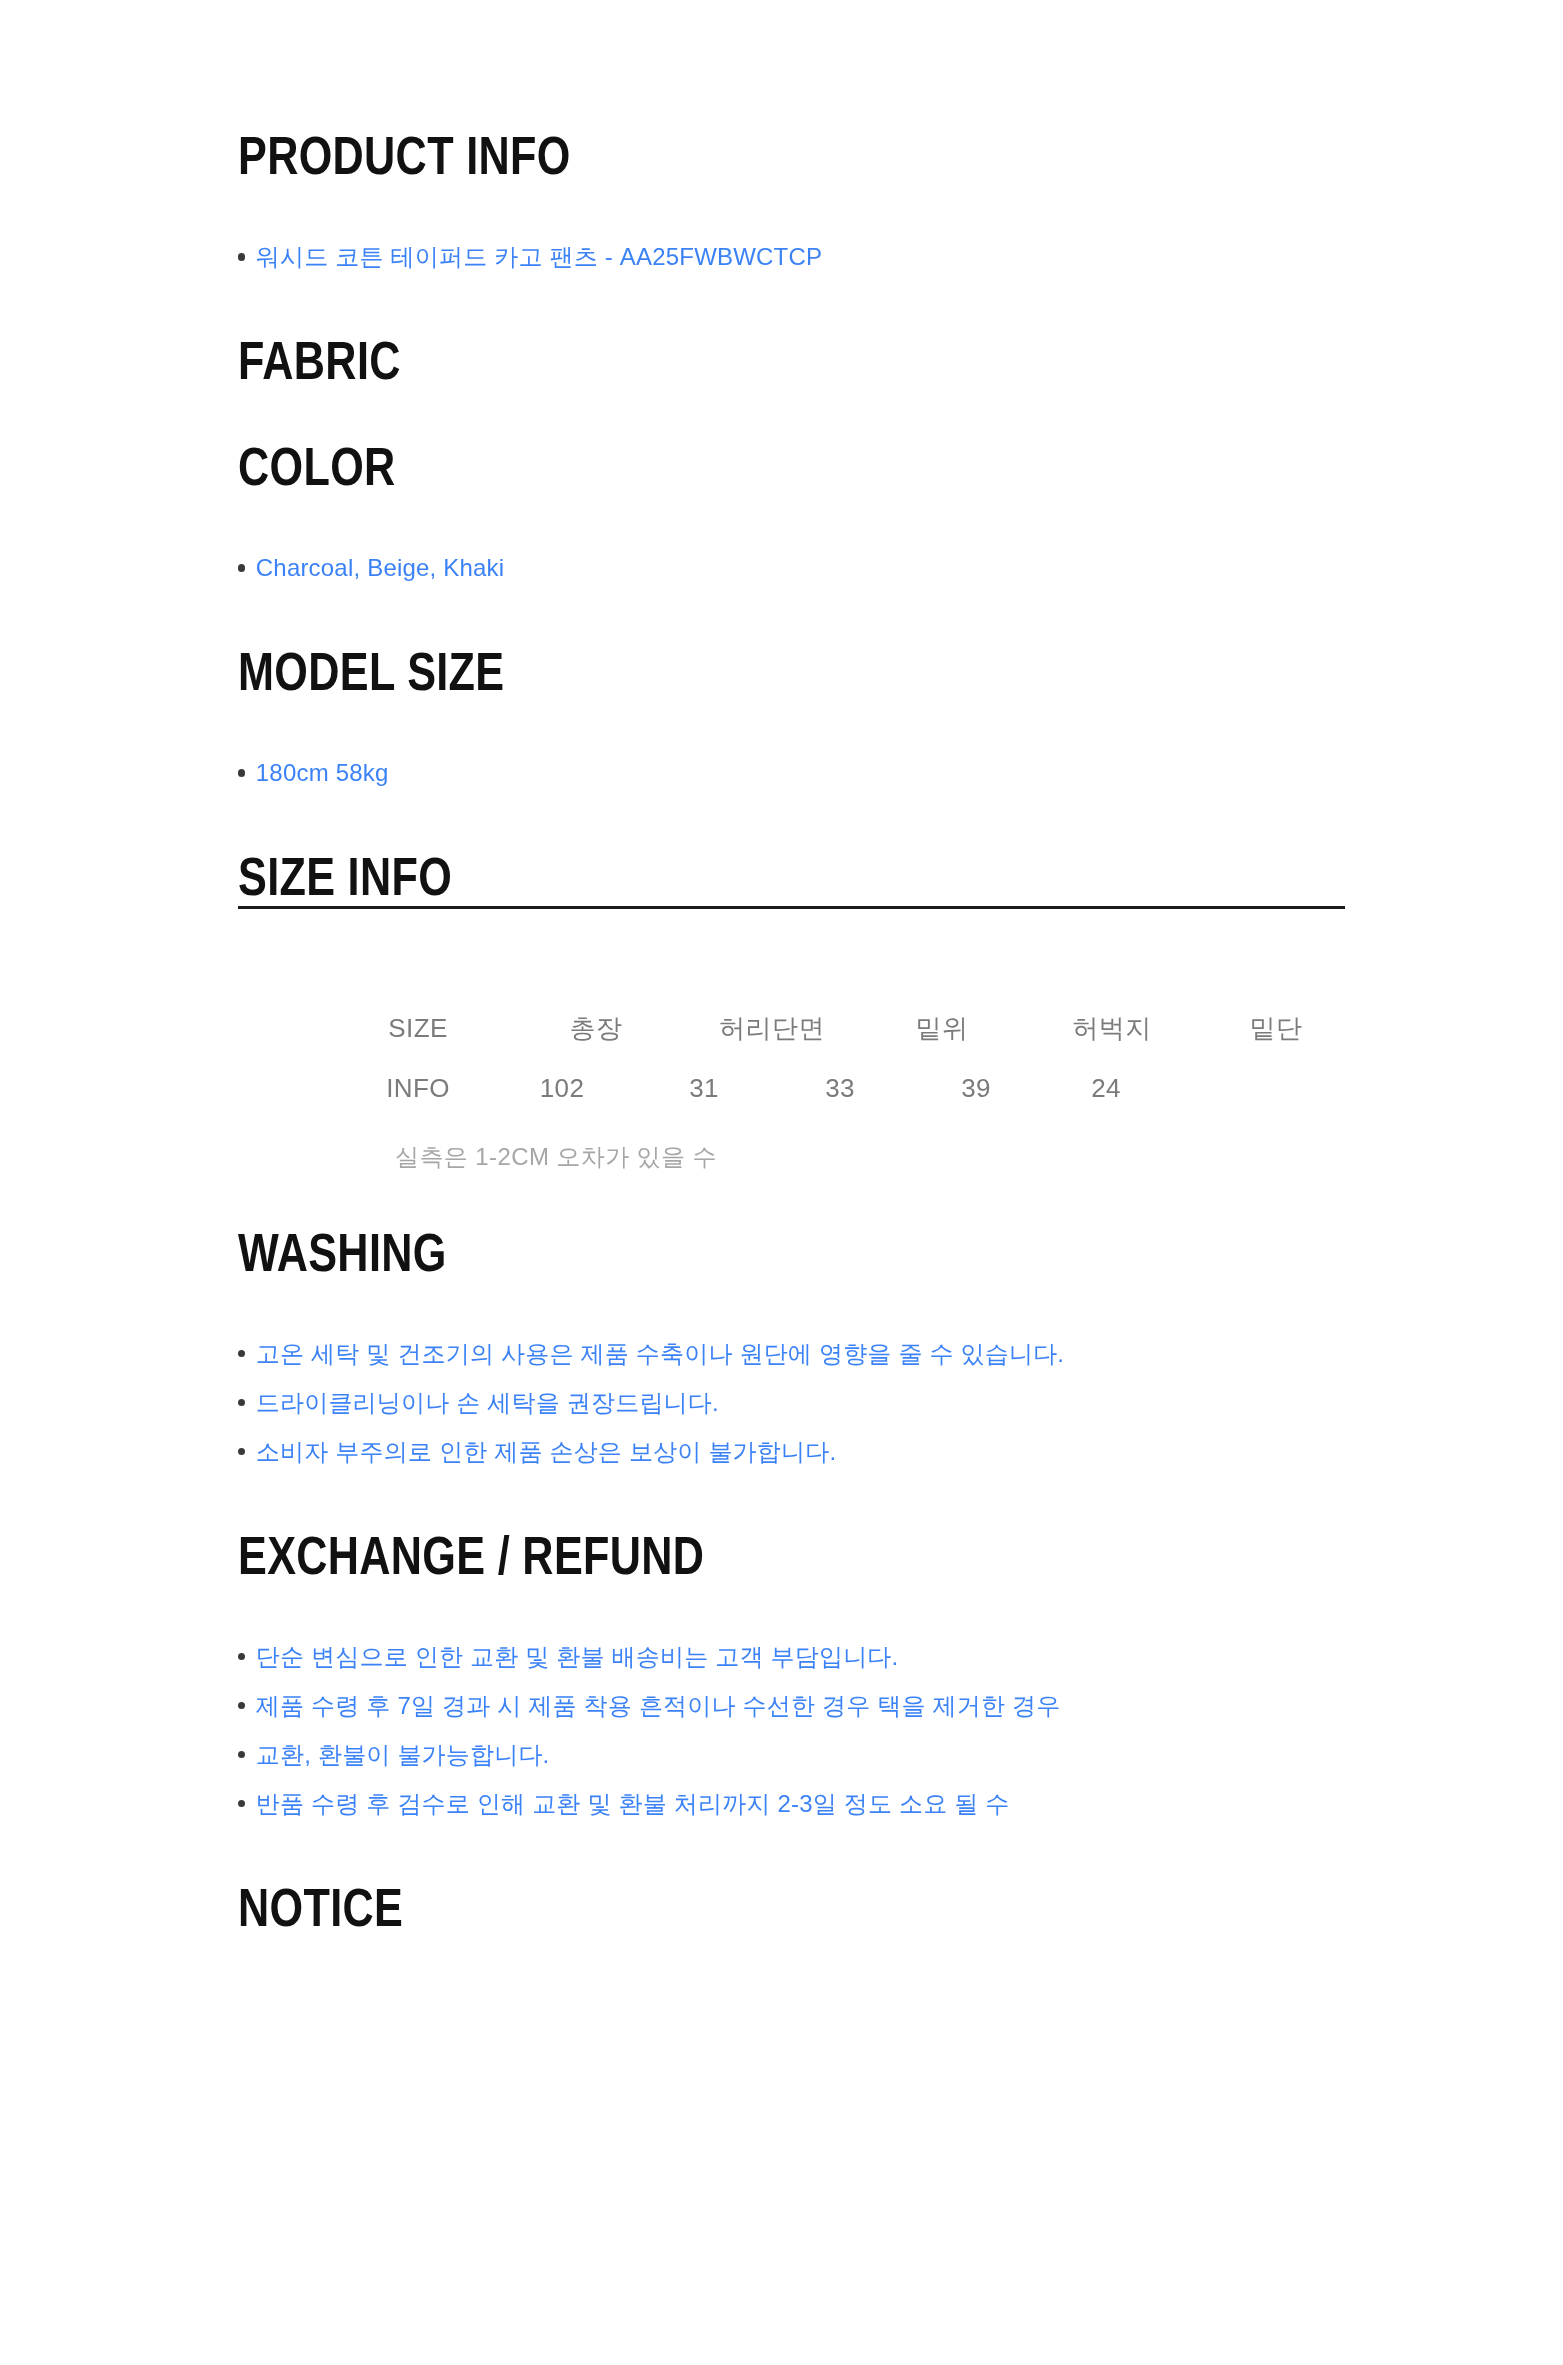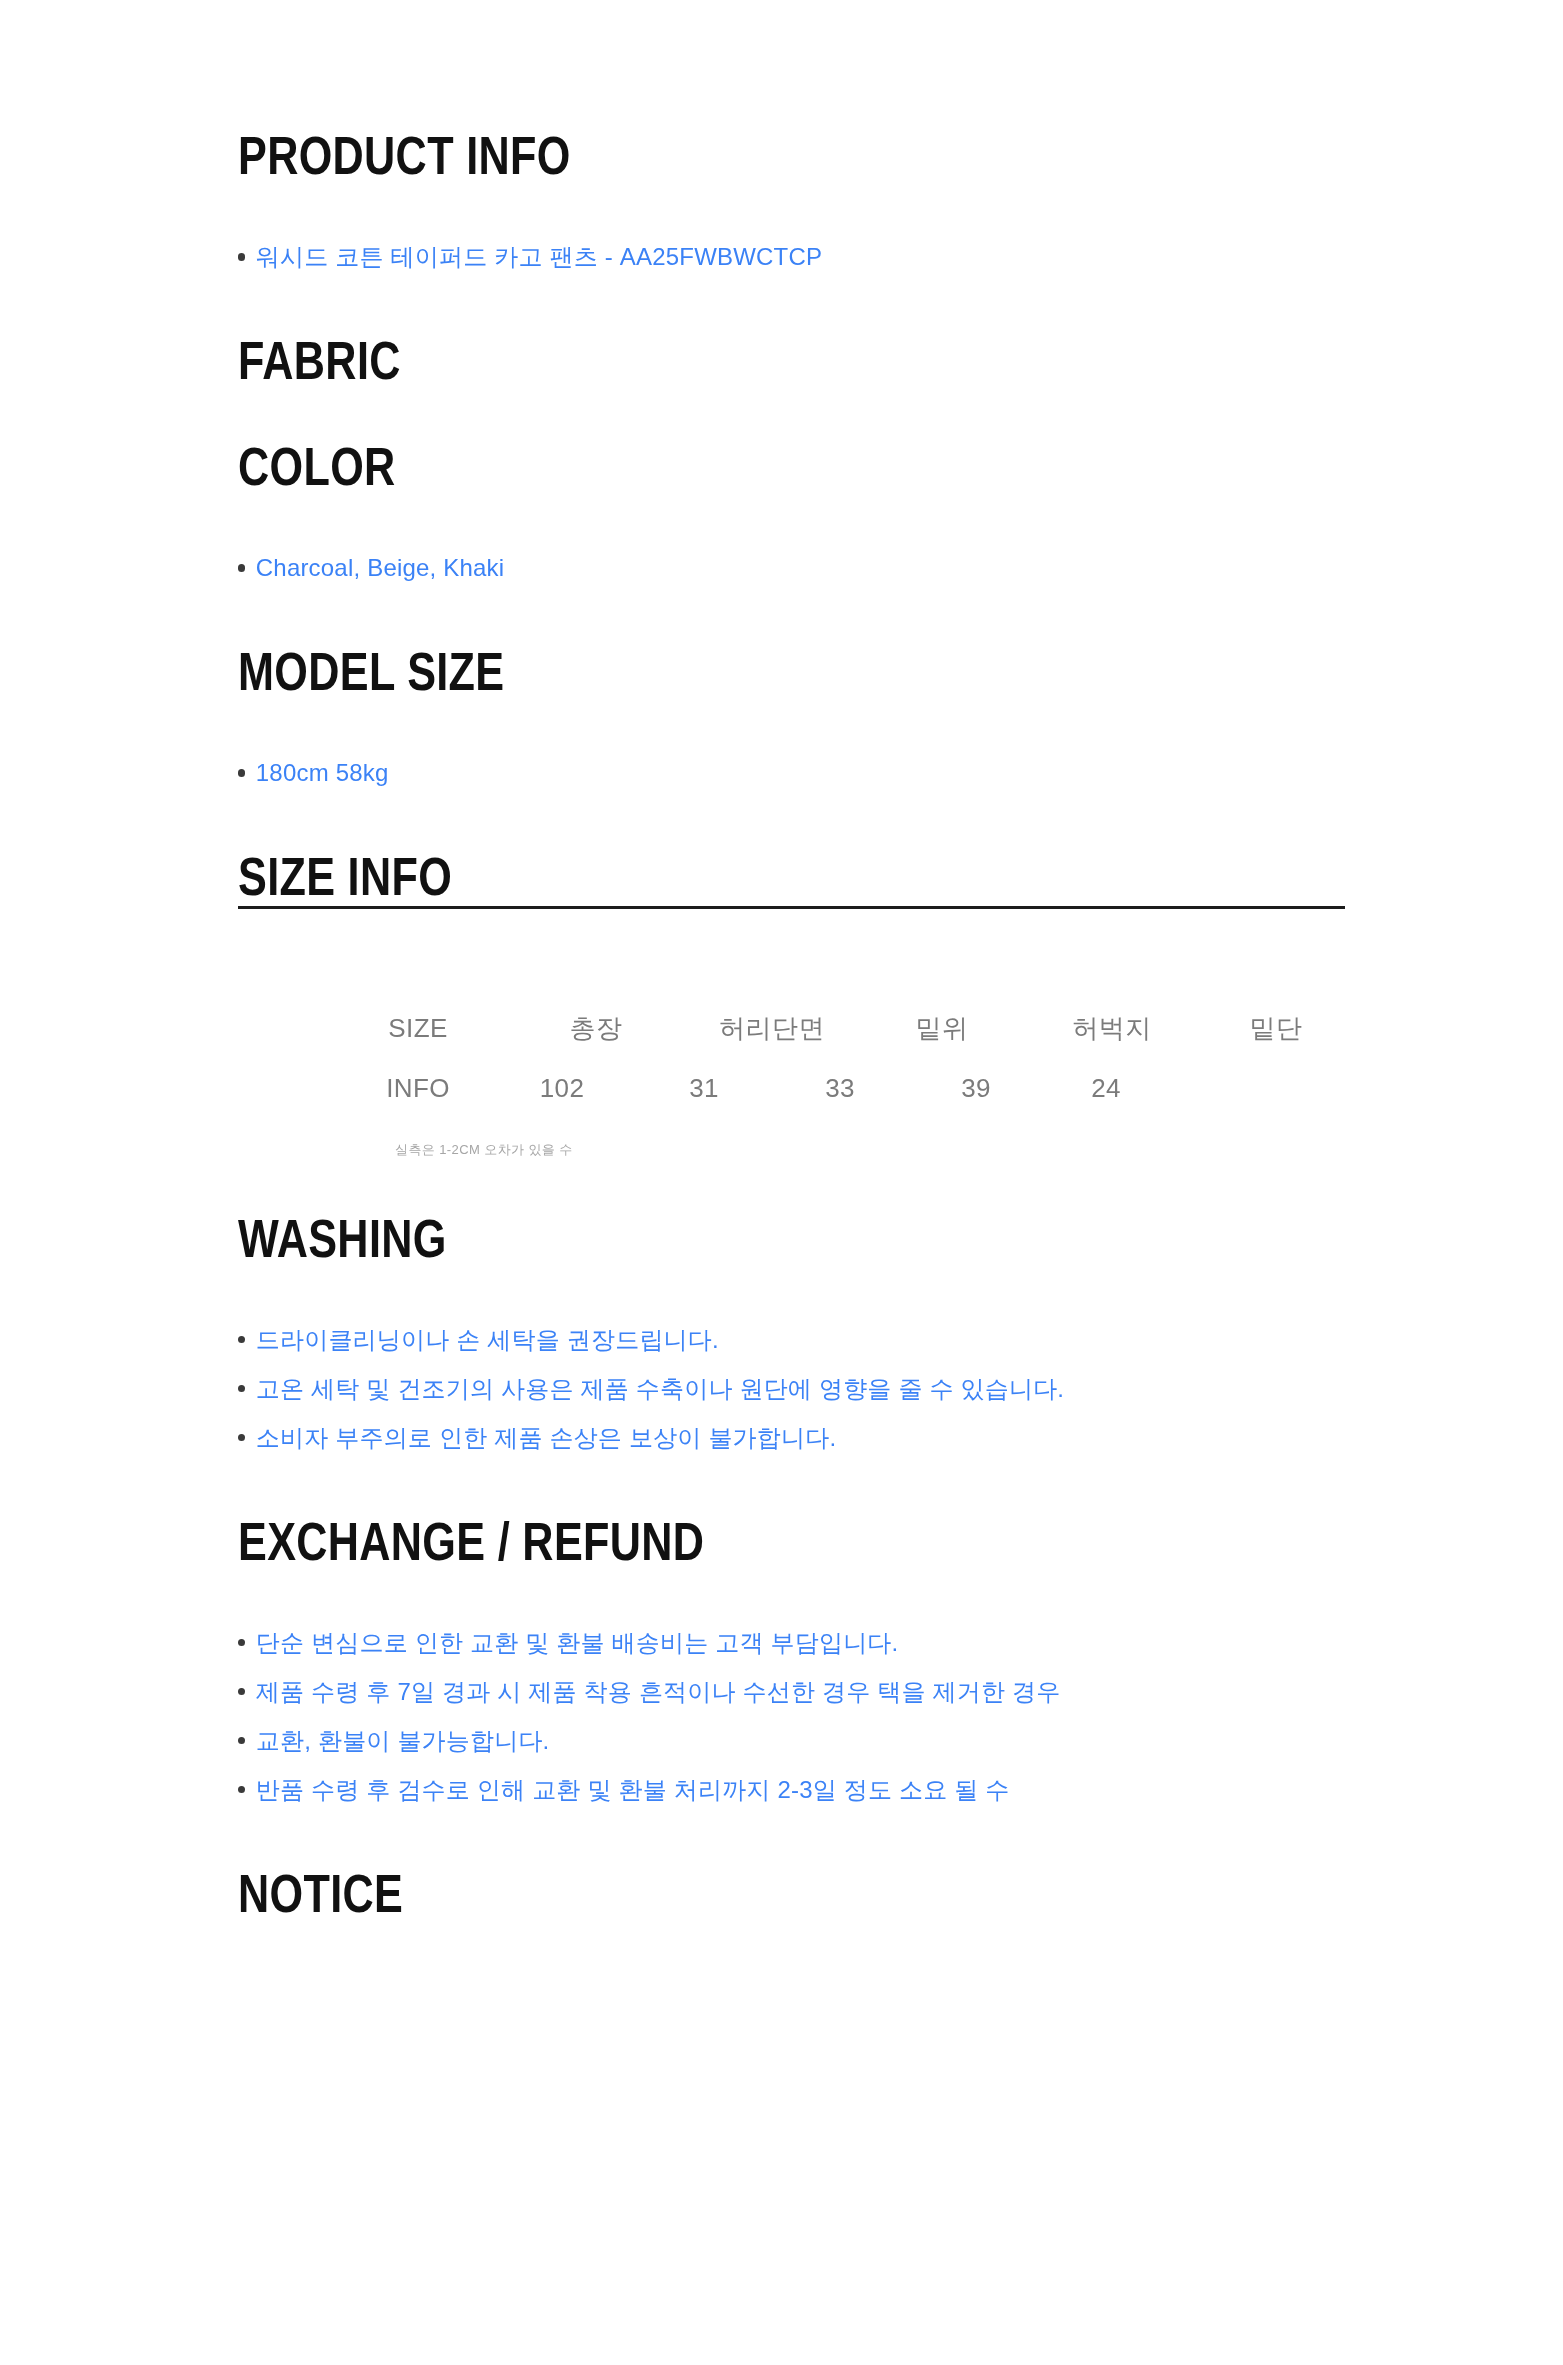--- a/index.html
+++ b/index.html
@@ -68,21 +68,21 @@
     letter-spacing: 0.4px;
   }
   .thead span, .trow span { text-align: center; }
   .thead { line-height: 34px; gap: 34px; }
   .divider-row { display: flex; align-items: center; margin-top: 13px; }
   .rule-gray { width: 819px; height: 2.4px; background: #8a8a8a; }
   .unit { font-size: 23px; color: #7b7b7b; margin-left: 11.4px; }
   .trow { margin-top: 26px; line-height: 34px; }
   .note {
     margin: 36px 0 0 54px;
-    font-size: 13px;
+    font-size: 24px;
     color: #a6a6a6;
     letter-spacing: 0.4px;
   }
   .size-info { margin-bottom: 44px; }
 </style>
 </head>
 <body>
 
 <main class="page">
 
@@ -132,22 +132,22 @@
         <span>39</span>
         <span>24</span>
       </div>
       <div class="note">실측은 1-2CM 오차가 있을 수</div>
     </div>
   </section>
 
   <section class="sec">
     <h1><span class="cond">WASHING</span></h1>
     <ul class="bullets">
+      <li class="bullet"><span class="dot"></span><span>고온 세탁 및 건조기의 사용은 제품 수축이나 원단에 영향을 줄 수 있습니다.</span></li>
       <li class="bullet"><span class="dot"></span><span>드라이클리닝이나 손 세탁을 권장드립니다.</span></li>
-      <li class="bullet"><span class="dot"></span><span>고온 세탁 및 건조기의 사용은 제품 수축이나 원단에 영향을 줄 수 있습니다.</span></li>
       <li class="bullet"><span class="dot"></span><span>소비자 부주의로 인한 제품 손상은 보상이 불가합니다.</span></li>
     </ul>
   </section>
 
   <section class="sec">
     <h1><span class="cond">EXCHANGE / REFUND</span></h1>
     <ul class="bullets">
       <li class="bullet"><span class="dot"></span><span>단순 변심으로 인한 교환 및 환불 배송비는 고객 부담입니다.</span></li>
       <li class="bullet"><span class="dot"></span><span>제품 수령 후 7일 경과 시 제품 착용 흔적이나 수선한 경우 택을 제거한 경우</span></li>
       <li class="bullet"><span class="dot"></span><span>교환, 환불이 불가능합니다.</span></li>

